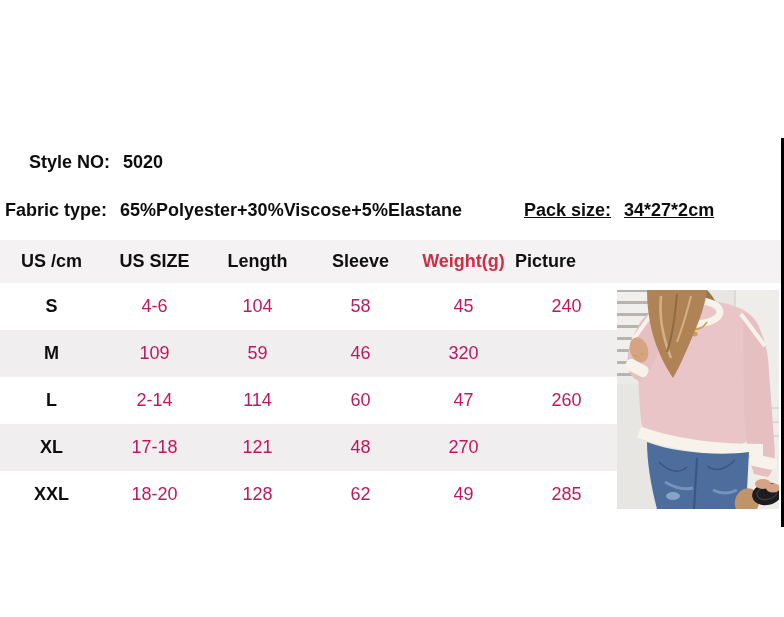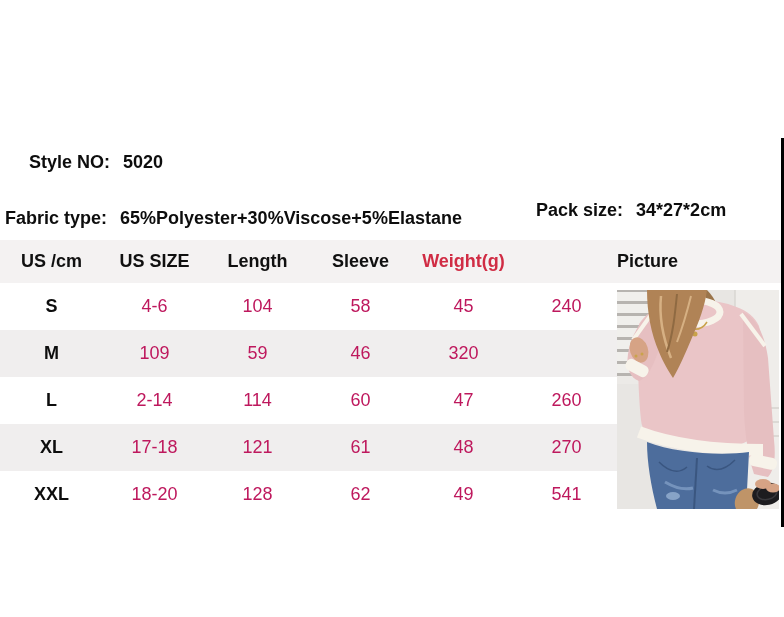--- a/index.html
+++ b/index.html
@@ -2,30 +2,30 @@
 <html><head>
 <meta charset="utf-8">
 <style>
   html,body{margin:0;padding:0;background:#ffffff;}
   .canvas{
     position:relative;width:784px;height:617px;background:#ffffff;
     font-family:"Liberation Sans", sans-serif;color:#111;overflow:hidden;
   }
   .info-line{position:absolute;font-size:18px;font-weight:bold;white-space:nowrap;color:#0d0d0d;}
   .style-line{top:152px;left:5px;margin-left:24px;}
-  .fabric-line{top:208px;left:5px;text-align:right;}
-  .pack-line{top:200px;left:536px;}
+  .fabric-line{top:200px;left:5px;text-align:right;}
+  .pack-line{top:200px;left:524px;text-decoration:underline;}
   .info-line .val{margin-left:13px;}
   .size-table{position:absolute;top:240px;left:0;width:784px;}
   .thead{
     display:flex;align-items:center;height:43px;width:781px;
     background:#f4f2f2;font-weight:bold;font-size:18px;
   }
   .th{width:103px;text-align:center;color:#101010;}
-  .th-picture{width:163px;text-align:right;}
+  .th-picture{width:163px;text-align:left;}
   .th-weight{color:#d02c44;}
   .tr{display:flex;align-items:center;height:47px;width:618px;font-size:18px;}
   .tr.alt{background:#f0eeee;}
   .td{width:103px;text-align:center;color:#be185d;}
   .td.size-cell{font-weight:bold;color:#0d0d0d;}
   .photo{position:absolute;top:290px;left:617px;width:162px;height:219px;display:block;}
   .edge-line{position:absolute;top:138px;left:781px;width:3px;height:389px;background:#000;}
 </style>
 </head>
 <body>
@@ -77,32 +77,31 @@
       <div class="td">114</div>
       <div class="td">60</div>
       <div class="td">47</div>
       <div class="td">260</div>
     </div>
 
     <div class="tr alt">
       <div class="td size-cell">XL</div>
       <div class="td">17-18</div>
       <div class="td">121</div>
-      <div class="td">61</div>
       <div class="td">48</div>
       <div class="td">270</div>
     </div>
 
     <div class="tr">
       <div class="td size-cell">XXL</div>
       <div class="td">18-20</div>
       <div class="td">128</div>
       <div class="td">62</div>
       <div class="td">49</div>
-      <div class="td">541</div>
+      <div class="td">285</div>
     </div>
   </div>
 
   <svg class="photo" viewBox="0 0 162 219" xmlns="http://www.w3.org/2000/svg" role="img">
     <rect x="0" y="0" width="162" height="219" fill="#e8e6e3"></rect>
     <g>
       <rect x="0" y="0" width="40" height="94" fill="#b7b4b0"></rect>
       <rect x="0" y="2" width="40" height="9" fill="#f0efec"></rect>
       <rect x="0" y="14" width="40" height="9" fill="#f0efec"></rect>
       <rect x="0" y="26" width="40" height="9" fill="#f0efec"></rect>

